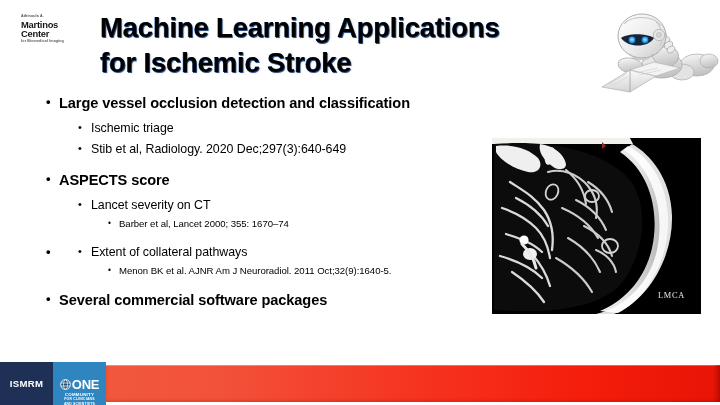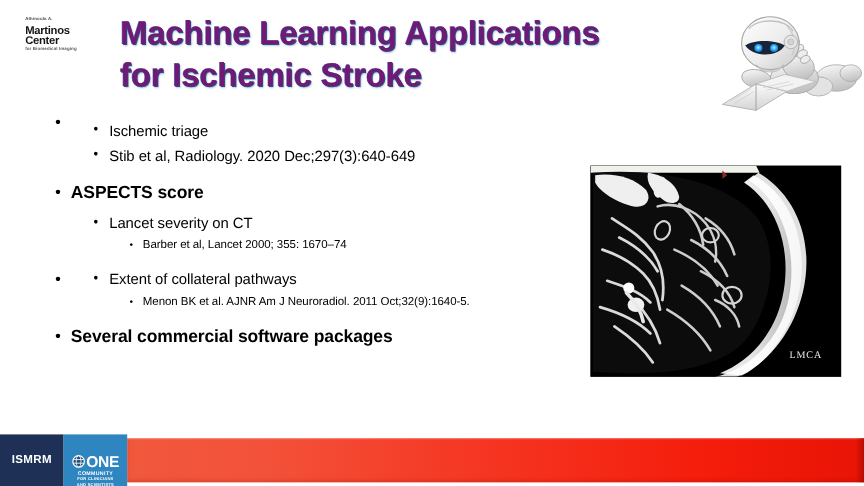--- a/index.html
+++ b/index.html
@@ -57,21 +57,21 @@
 
   
   #title {
     position: absolute;
     left: 100px;
     top: 10px;
     width: 520px;
     font-size: 27.5px;
     font-weight: bold;
     line-height: 1.29;
-    color: #701a75;
+    color: #000000;
     letter-spacing: -0.2px;
     text-shadow:
        0.7px 0.7px 0px #2b4f85,
       -0.35px -0.35px 0px #6d92cc,
        1.2px 1.2px 1.6px rgba(40,70,120,0.30);
   }
   #title .tline { display: block; white-space: nowrap; }
 
   
   #robot {
@@ -315,20 +315,21 @@
         <path d="M40,71 L62,66"></path>
           <path d="M43,73 L65,68"></path>
       </g>
     </svg>
   </div>
 
   <div id="body">
 
     <div class="bullet lvl1">
       <span class="dot">•</span>
+      <span class="txt">Large vessel occlusion detection and classification</span>
     </div>
 
     <div class="bullet lvl2 gap-a">
       <span class="dot">•</span>
       <span class="txt">Ischemic triage</span>
     </div>
 
     <div class="bullet lvl2 gap-b">
       <span class="dot">•</span>
       <span class="txt">Stib et al, Radiology. 2020 Dec;297(3):640-649</span>

